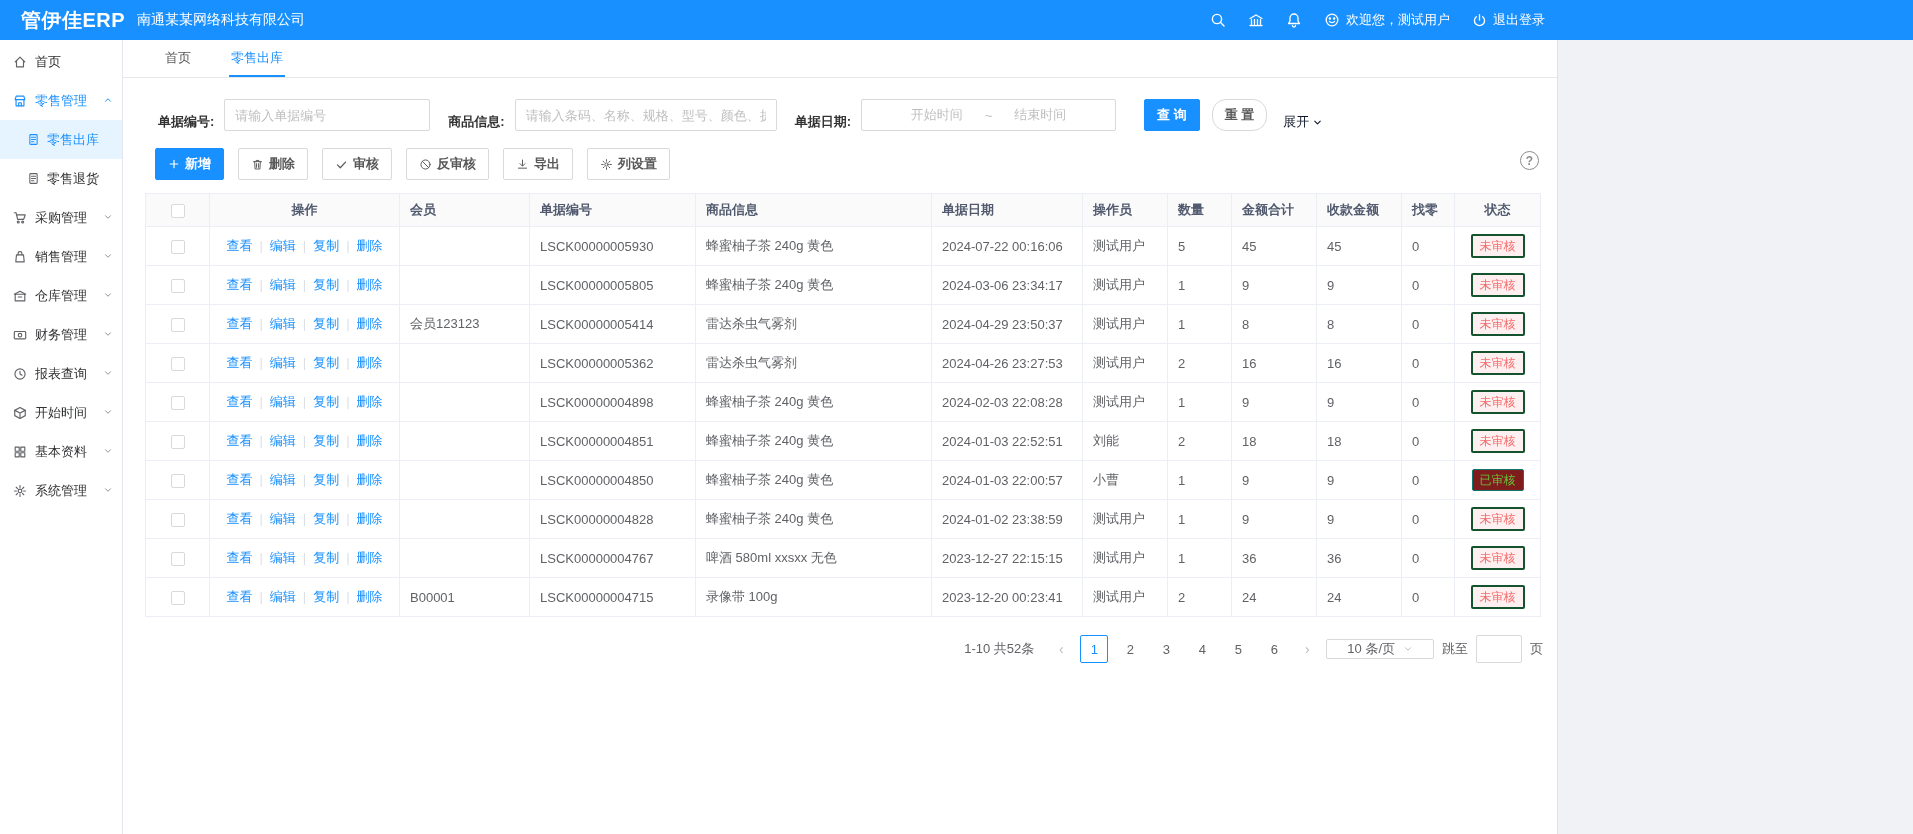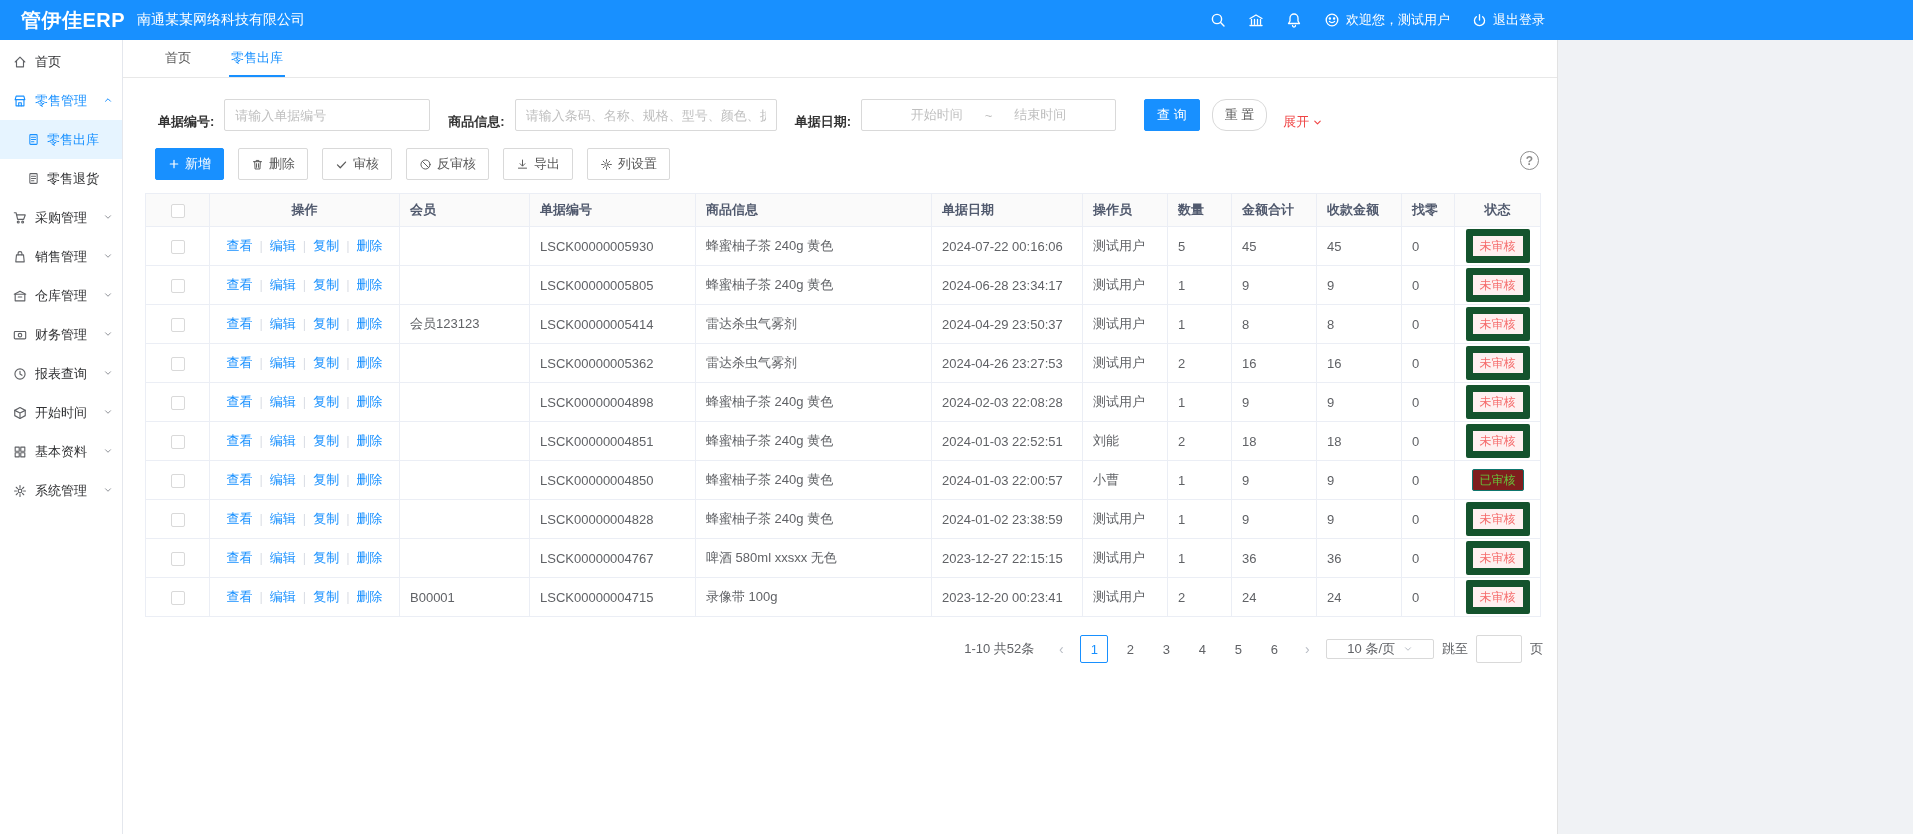--- a/index.html
+++ b/index.html
@@ -37,43 +37,43 @@
   .tab.active { color:#1890ff; border-bottom-color:#1890ff; }
 
   
   .filters { display:flex; align-items:flex-end; padding:21px 0 0 35px; flex:none; }
   .filter-label { font-weight:bold; color:#333; margin-right:10px; white-space:nowrap; }
   .input { height:32px; border:1px solid #d9d9d9; border-radius:2px; padding:0 10px; font-size:13px; color:#333; outline:none; background:#fff; }
   .input::placeholder { color:#bfbfbf; }
   .bill-input { width:206px; margin-right:18px; }
   .product-input { width:262px; margin-right:18px; }
   .date-range { width:255px; height:32px; border:1px solid #d9d9d9; border-radius:2px; display:flex; align-items:center; justify-content:center; gap:22px; color:#bfbfbf; background:#fff; cursor:pointer; }
-  .btn { height:32px; border:1px solid #d9d9d9; background:#fff; border-radius:2px; padding:0 12px; font-size:13px; color:#595959; cursor:pointer; display:inline-flex; align-items:center; gap:5px; white-space:nowrap; }
+  .btn { height:32px; border:1px solid #d9d9d9; background:#fff; border-radius:2px; padding:0 12px; font-size:13px; color:#595959; cursor:pointer; display:inline-flex; align-items:center; gap:5px; white-space:nowrap;font-weight:bold; }
   .btn-primary { background:#1890ff; border-color:#1890ff; color:#fff; }
   .search-btn { margin-left:28px; }
   .reset-btn { margin-left:12px;border-radius:14px; }
-  .expand-link { margin-left:16px; color:#ef4444; cursor:pointer; display:inline-flex; align-items:center; gap:3px; }
+  .expand-link { margin-left:16px; color:#0f172a; cursor:pointer; display:inline-flex; align-items:center; gap:3px; }
 
   
   .toolbar { display:flex; align-items:center; gap:14px; padding:17px 0 13px 32px; position:relative; flex:none; }
   .help-circle { position:absolute; right:18px; top:20px; width:19px; height:19px; border:1.5px solid #8c8c8c; border-radius:50%; display:flex; align-items:center; justify-content:center; color:#8c8c8c; font-size:12px; font-weight:bold; cursor:pointer; }
 
   
   .table-wrap { padding:0 17px 0 22px; flex:none; }
   table { width:1395px; border-collapse:collapse; table-layout:fixed; }
   th, td { border:1px solid #ebeef5; font-size:13px; overflow:hidden; white-space:nowrap; text-overflow:ellipsis; }
   th { background:#fafafa; height:33px; color:#515a6e; font-weight:bold; text-align:left; padding:0 10px; }
   td { height:39px; color:#606266; padding:0 10px; background:#fff; }
   th.cell-center, td.cell-center { text-align:center; padding:0 4px; }
   td.cell-ops { text-align:center; padding:0 4px; }
   .checkbox { display:inline-block; width:14px; height:14px; border:1px solid #d9d9d9; border-radius:2px; background:#fff; vertical-align:middle; cursor:pointer; }
   .op-link { color:#1890ff; cursor:pointer; text-decoration:none; }
   .op-sep { color:#dcdfe6; margin:0 7px; }
   .badge { display:inline-block; padding:2px 7px; font-size:12px; border-radius:2px; line-height:16px; }
-  .badge-red { color:#f56c6c; background:#fef0f0; border:7px solid #14532d; }
+  .badge-red { color:#f56c6c; background:#fef0f0; border:2px solid #14532d; }
   .badge-green { color:#67c23a; background:#7f1d1d; border:1px solid #0f766e; }
 
   
   .pagination { display:flex; align-items:center; justify-content:flex-end; gap:8px; padding:18px 14px 0 0; color:#606266; flex:none; }
   .page-total { margin-right:8px; }
   .page-btn { min-width:28px; height:28px; display:inline-flex; align-items:center; justify-content:center; border-radius:2px; cursor:pointer; color:#606266; padding:0 4px; }
   .page-btn.active { border:1px solid #1890ff; color:#1890ff; }
   .page-arrow { color:#b8bcc4; font-size:14px; width:22px; height:28px; display:inline-flex; align-items:center; justify-content:center; cursor:pointer; }
   .page-size { height:20px; border:1px solid #d9d9d9; border-radius:2px; display:inline-flex; align-items:center; padding:0 20px; gap:8px; color:#606266; cursor:pointer; background:#fff; }
   .page-size .chev { color:#b8bcc4; }
@@ -431,21 +431,21 @@
               <td>45</td>
               <td>0</td>
               <td class="cell-center"><span class="badge badge-red">未审核</span></td>
             </tr>
             <tr>
               <td class="cell-center"><span class="checkbox"></span></td>
               <td class="cell-ops"><a class="op-link">查看</a><span class="op-sep">|</span><a class="op-link">编辑</a><span class="op-sep">|</span><a class="op-link">复制</a><span class="op-sep">|</span><a class="op-link">删除</a></td>
               <td></td>
               <td>LSCK00000005805</td>
               <td>蜂蜜柚子茶 240g 黄色</td>
-              <td>2024-06-28 23:34:17</td>
+              <td>2024-03-06 23:34:17</td>
               <td>测试用户</td>
               <td>1</td>
               <td>9</td>
               <td>9</td>
               <td>0</td>
               <td class="cell-center"><span class="badge badge-red">未审核</span></td>
             </tr>
             <tr>
               <td class="cell-center"><span class="checkbox"></span></td>
               <td class="cell-ops"><a class="op-link">查看</a><span class="op-sep">|</span><a class="op-link">编辑</a><span class="op-sep">|</span><a class="op-link">复制</a><span class="op-sep">|</span><a class="op-link">删除</a></td>

